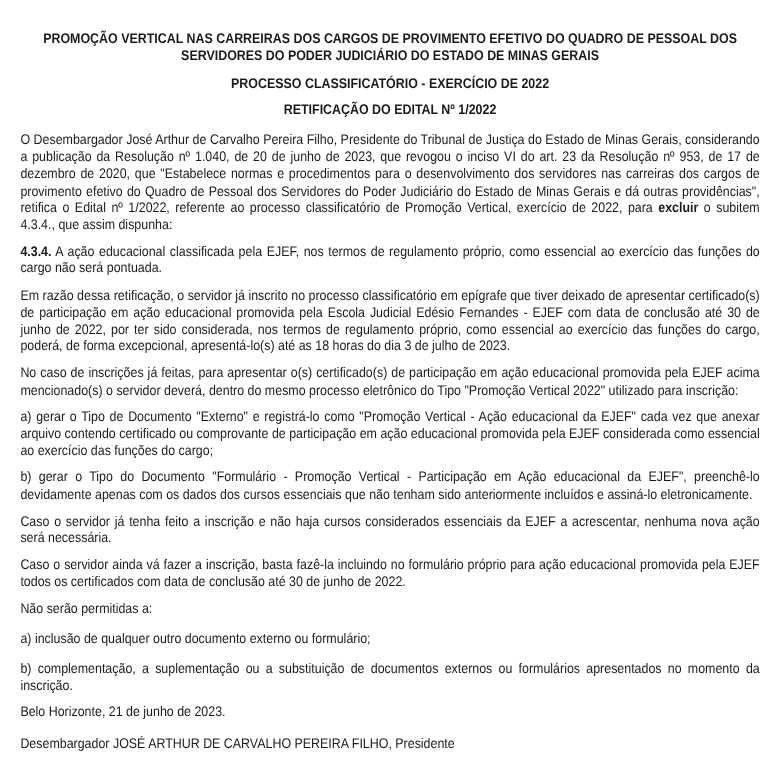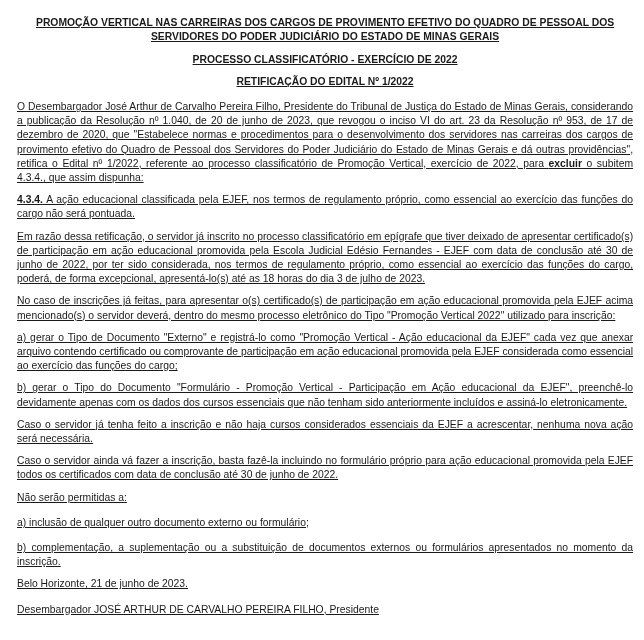--- a/index.html
+++ b/index.html
@@ -1,18 +1,18 @@
 <!DOCTYPE html>
 <html><head>
 <meta charset="utf-8">
 <style>
   html, body { margin: 0; padding: 0; background: #ffffff; }
   body { width: 644px; height: 640px; overflow: hidden; position: relative;
          font-family: "Liberation Sans", sans-serif; color: #1a1a1a; }
-  .page { position: absolute; left: 17px; top: 15px; width: 616px; text-decoration: underline; }
+  .page { position: absolute; left: 17px; top: 26px; width: 616px; }
   .narrow { display: block; width: 112%; transform: scaleX(0.893); transform-origin: left top; }
   .hdr { text-align: center; font-weight: bold; font-size: 11.6px; line-height: 14px; margin: 0; }
   .hdr.main { margin-bottom: 9px; }
   .hdr.sub { margin-bottom: 8px; }
   .hdr.ret { margin-bottom: 11px; }
   p { margin: 0 0 8px 0; font-size: 11.6px; line-height: 14.2px; text-align: justify; }
   p.short { margin-bottom: 11px; }
   b { font-weight: bold; }
 </style>
 </head>

